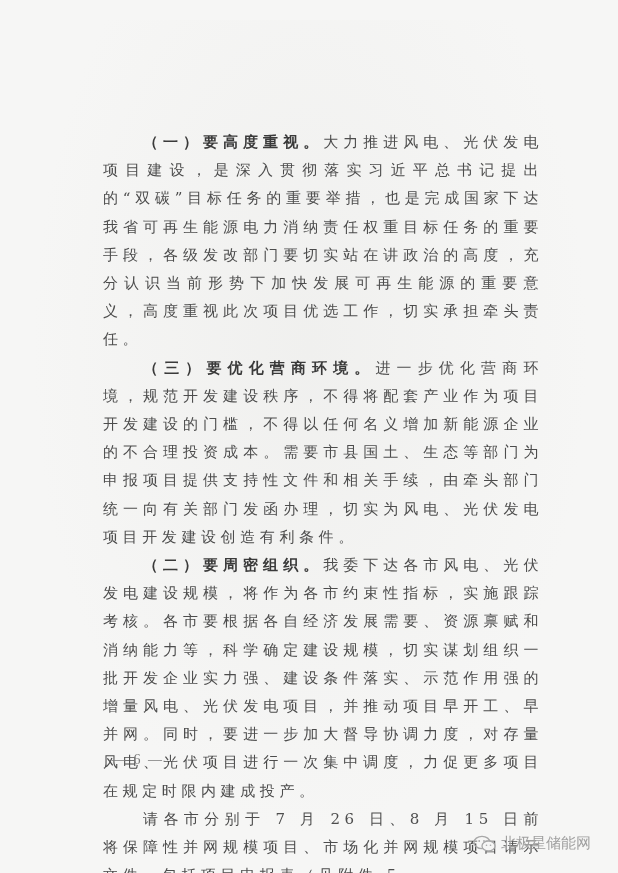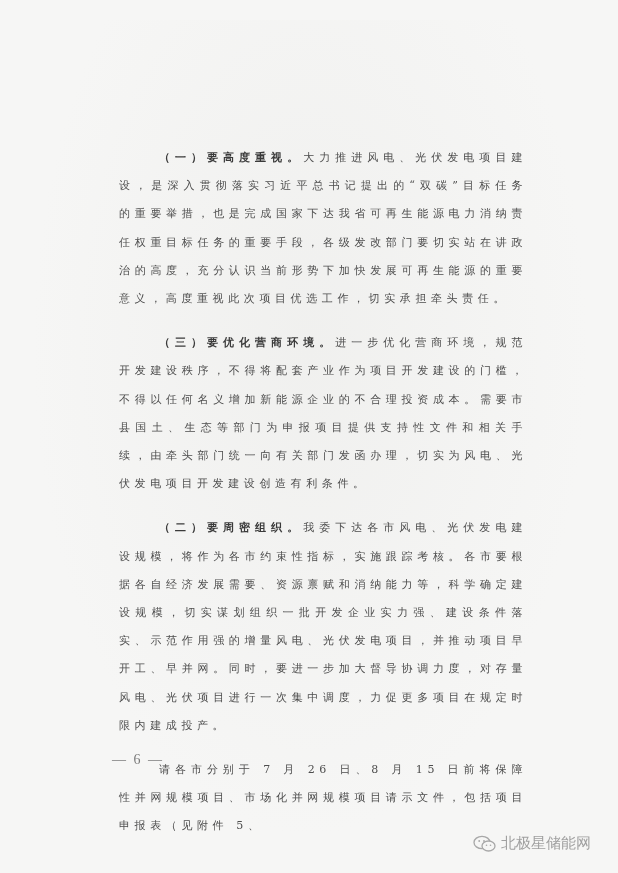--- a/index.html
+++ b/index.html
@@ -21,22 +21,22 @@
     background: radial-gradient(ellipse at 50% 40%, rgba(235,235,233,0.55), rgba(246,246,245,0) 70%);
     pointer-events: none;
   }
   .page-body {
     position: absolute;
     left: 103px;
     top: 128px;
     width: 440px;
   }
   .para {
-    margin: 16px;
-    font-size: 11px;
+    margin: 0;
+    font-size: 15px;
     line-height: 28.2px;
     letter-spacing: 4.6px;
     text-indent: 40px;
     text-align: justify;
     word-break: break-all;
     color: #4d4d4d;
   }
   .para .lead {
     font-weight: bold;
     color: #3a3a3a;

